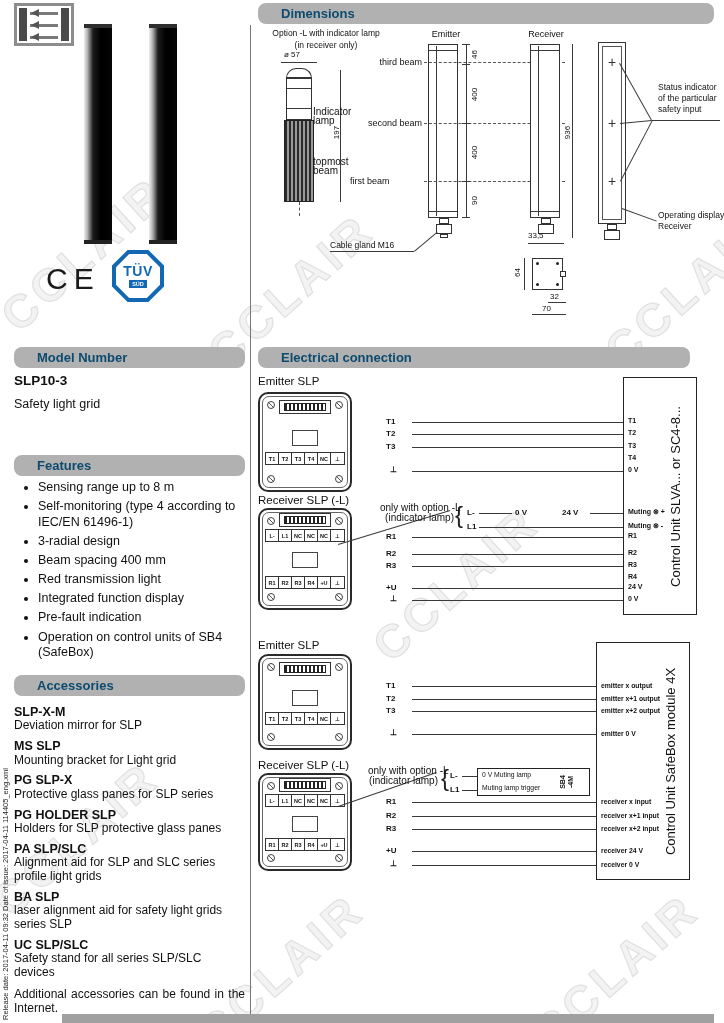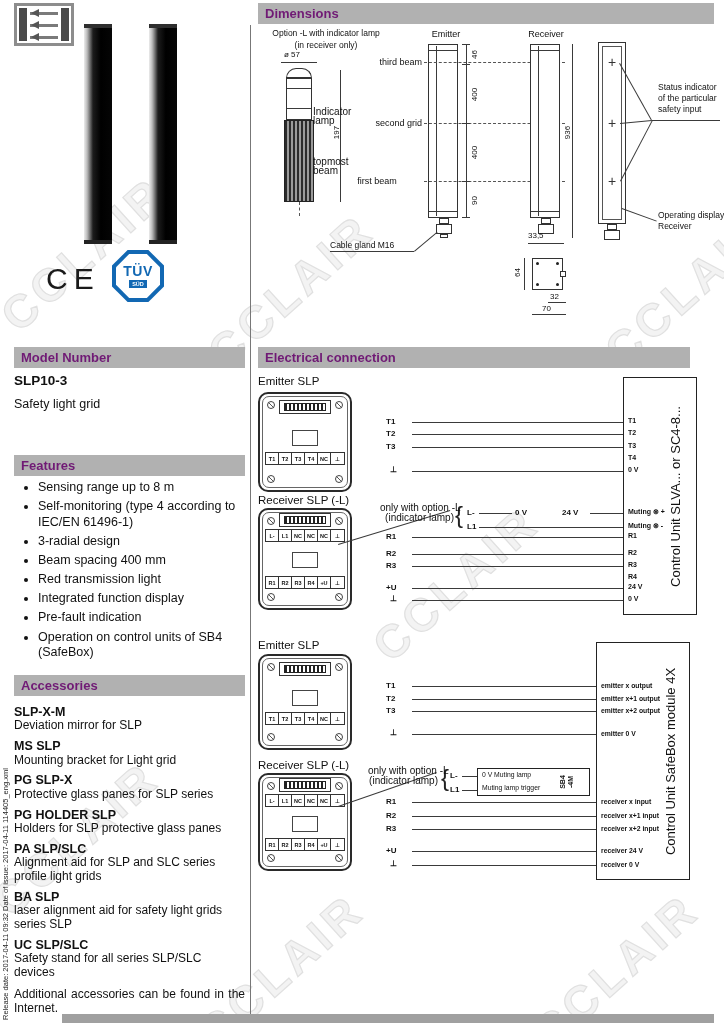--- a/index.html
+++ b/index.html
@@ -6,22 +6,22 @@
   html,body { background:#e9e9e9; }
   body { font-family:"Liberation Sans", sans-serif; color:#111; }
   #page { position:relative; width:724px; height:1023px; background:#fff; overflow:hidden; margin:0 auto; }
 
   .abs { position:absolute; }
   .wm { position:absolute; font-weight:bold; font-size:46px; letter-spacing:5px;
         color:#f3f3f3; -webkit-text-stroke:1.2px #e0e0e0;
         transform:rotate(-42deg); transform-origin:0 50%; pointer-events:none; z-index:0; white-space:nowrap; }
   .fg { z-index:1; }
 
-  .hdr { position:absolute; height:21px; background:#b1b1b1; color:#701a75;
-         font-weight:bold; font-size:13px; line-height:21px; padding-left:7px; z-index:1; }
+  .hdr { position:absolute; height:21px; background:#b1b1b1; color:#0c4a6e;
+         font-weight:bold; font-size:13px; line-height:21px; padding-left:23px; z-index:1;border-radius:8px; }
 
   .line-h { position:absolute; height:1px; background:#3a3a3a; z-index:1; }
   .line-v { position:absolute; width:1px; background:#3a3a3a; z-index:1; }
   .dash   { position:absolute; height:0; border-top:1px dashed #555; z-index:1; }
   .dashv  { position:absolute; width:0; border-left:1px dashed #555; z-index:1; }
   .diag   { position:absolute; height:1px; background:#3a3a3a; transform-origin:0 0; z-index:1; }
 
   .t68 { position:absolute; font-size:6.8px; white-space:nowrap; z-index:2; }
   .t75 { position:absolute; font-size:10px; white-space:nowrap; z-index:2; }
   .t8  { position:absolute; font-size:8px;  white-space:nowrap; z-index:2; }
@@ -186,22 +186,22 @@
   <div class="t9" style="left:424px;top:29px;width:44px;text-align:center">Emitter</div>
   <div class="col" style="left:428px;top:44px;height:174px"></div>
   <div class="line-v" style="left:436px;top:46px;height:170px"></div>
   <div class="line-h" style="left:429px;top:50px;width:28px"></div>
   <div class="line-h" style="left:429px;top:211px;width:28px"></div>
   <div class="gland" style="left:439px;top:218px;width:10px;height:6px"></div>
   <div class="gland" style="left:436px;top:224px;width:16px;height:10px"></div>
   <div class="gland" style="left:440px;top:234px;width:8px;height:4px"></div>
 
   <div class="t9" style="left:350px;top:57px;width:72px;text-align:right">third beam</div>
-  <div class="t9" style="left:350px;top:118px;width:72px;text-align:right">second grid</div>
-  <div class="t9" style="left:341px;top:176px;width:72px;text-align:center">first beam</div>
+  <div class="t9" style="left:350px;top:118px;width:72px;text-align:right">second beam</div>
+  <div class="t9" style="left:350px;top:176px;width:72px;text-align:left">first beam</div>
   <div class="dash" style="left:424px;top:62px;width:141px"></div>
   <div class="dash" style="left:424px;top:123px;width:141px"></div>
   <div class="dash" style="left:424px;top:181px;width:141px"></div>
 
   <div class="line-v" style="left:466px;top:44px;height:174px"></div>
   <div class="line-h" style="left:462px;top:44px;width:8px"></div>
   <div class="line-h" style="left:462px;top:64px;width:8px"></div>
   <div class="line-h" style="left:462px;top:123px;width:8px"></div>
   <div class="line-h" style="left:462px;top:181px;width:8px"></div>
   <div class="line-h" style="left:462px;top:217px;width:8px"></div>

